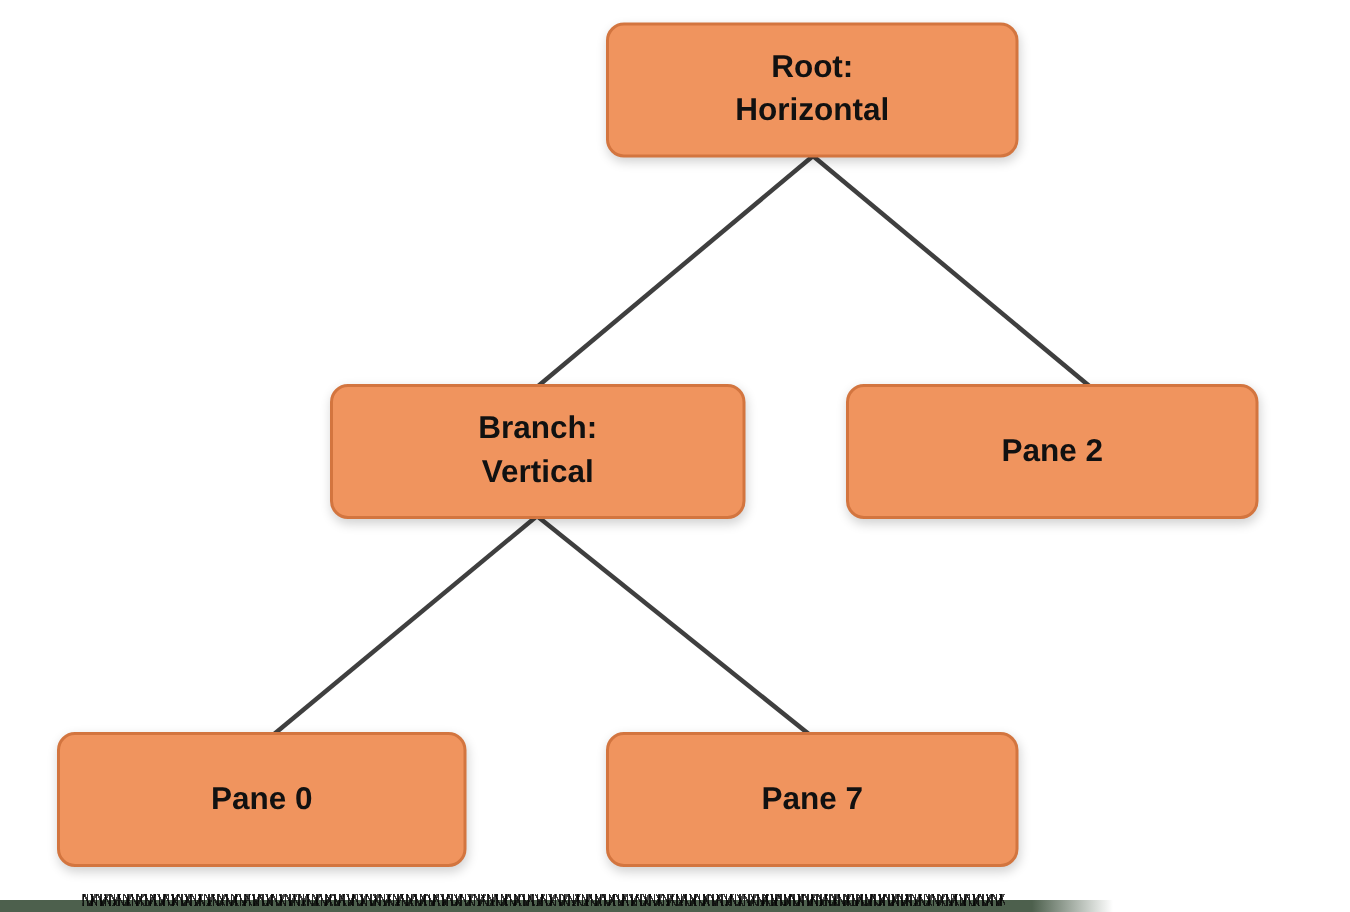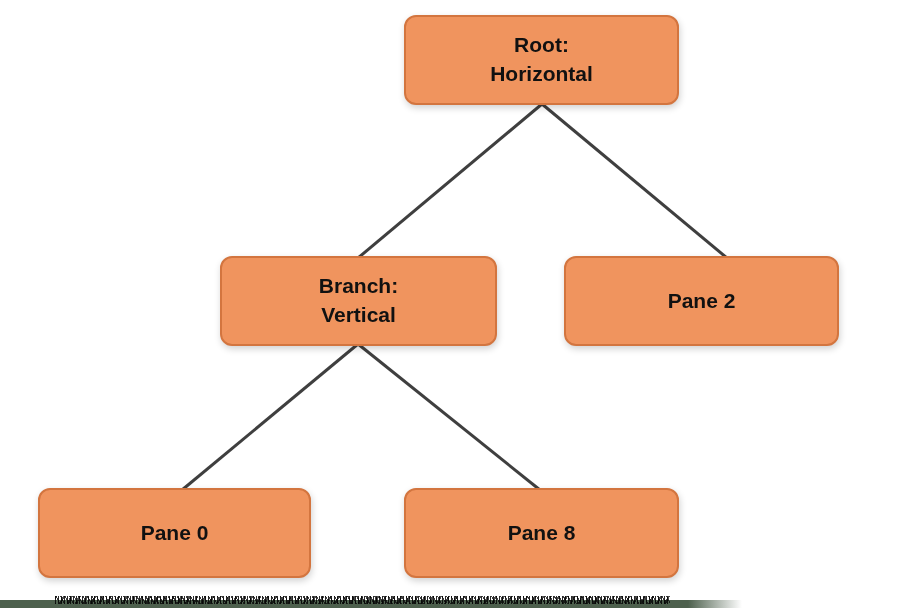--- a/index.html
+++ b/index.html
@@ -100,18 +100,18 @@
 
   <div class="node node-pane2">
     <span>Pane 2</span>
   </div>
 
   <div class="node node-pane0">
     <span>Pane 0</span>
   </div>
 
   <div class="node node-pane1">
-    <span>Pane 8</span>
+    <span>Pane 7</span>
   </div>
 
   <div class="bottom-strip"></div>
 
 </div>
 
 </body></html>

